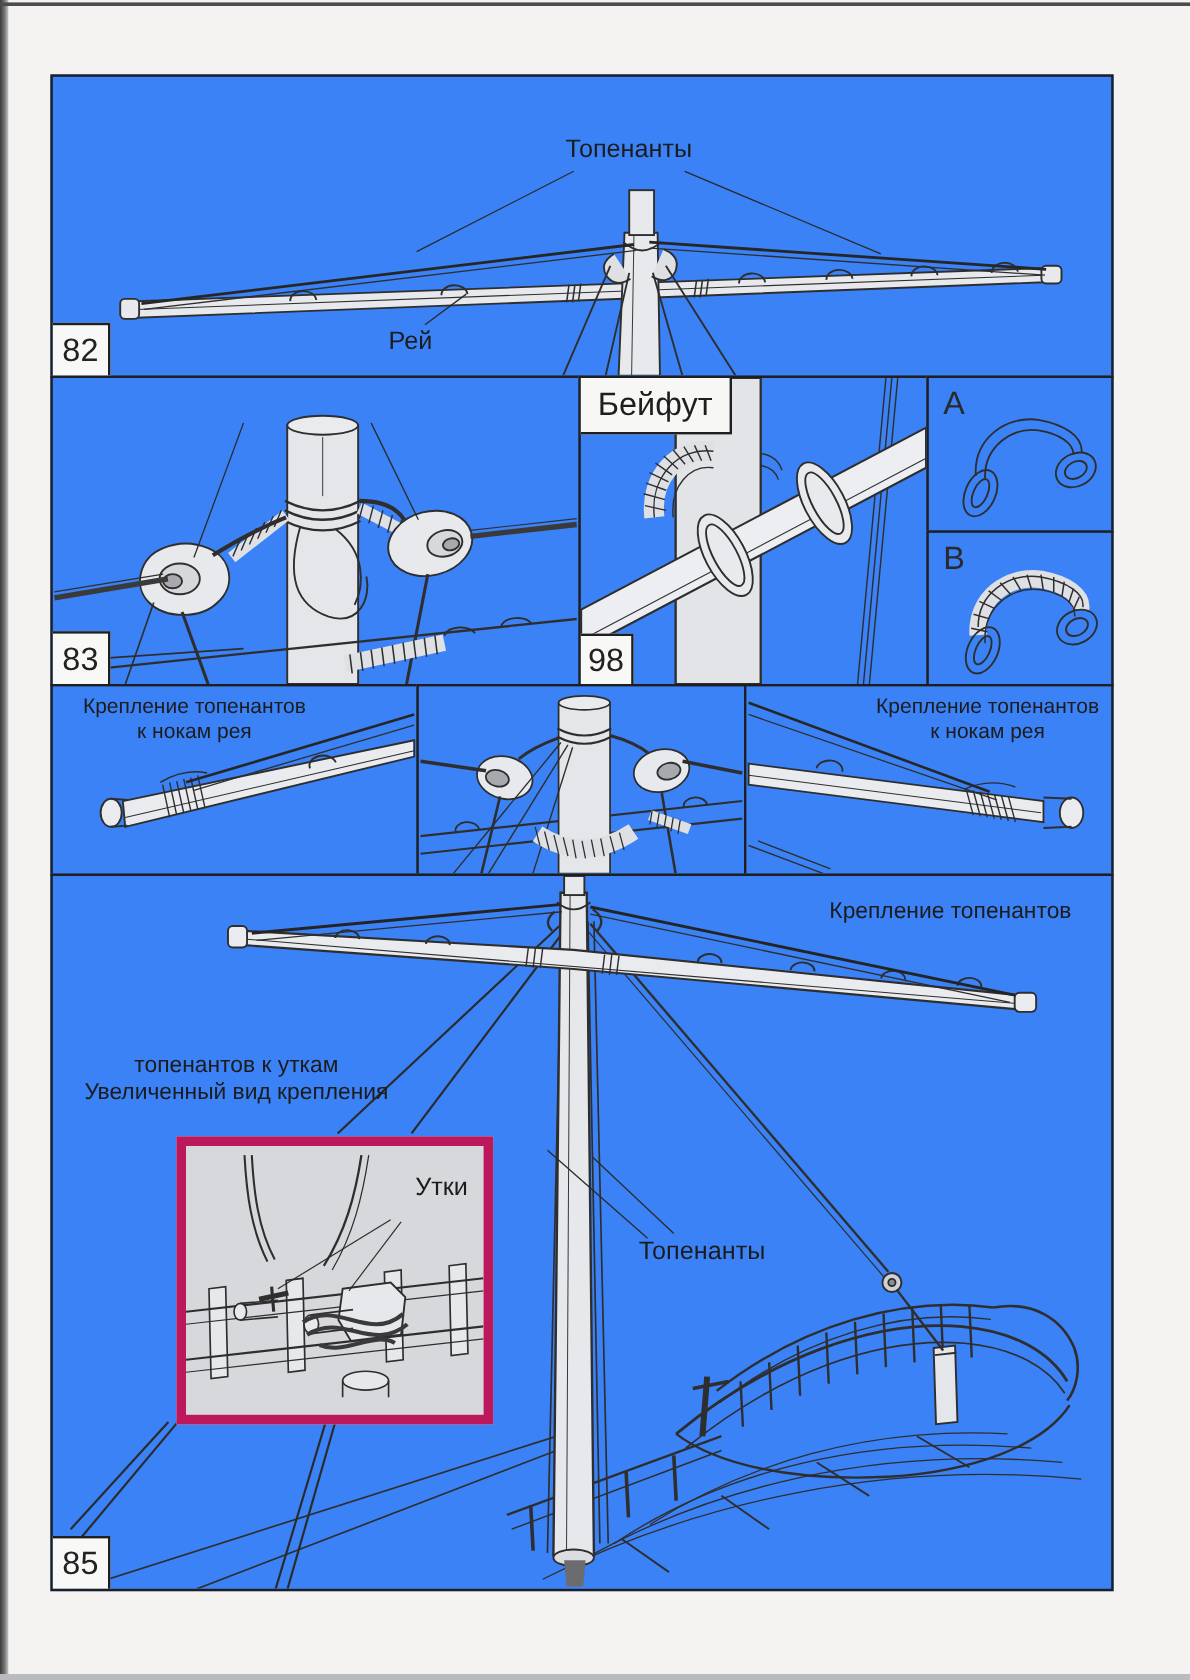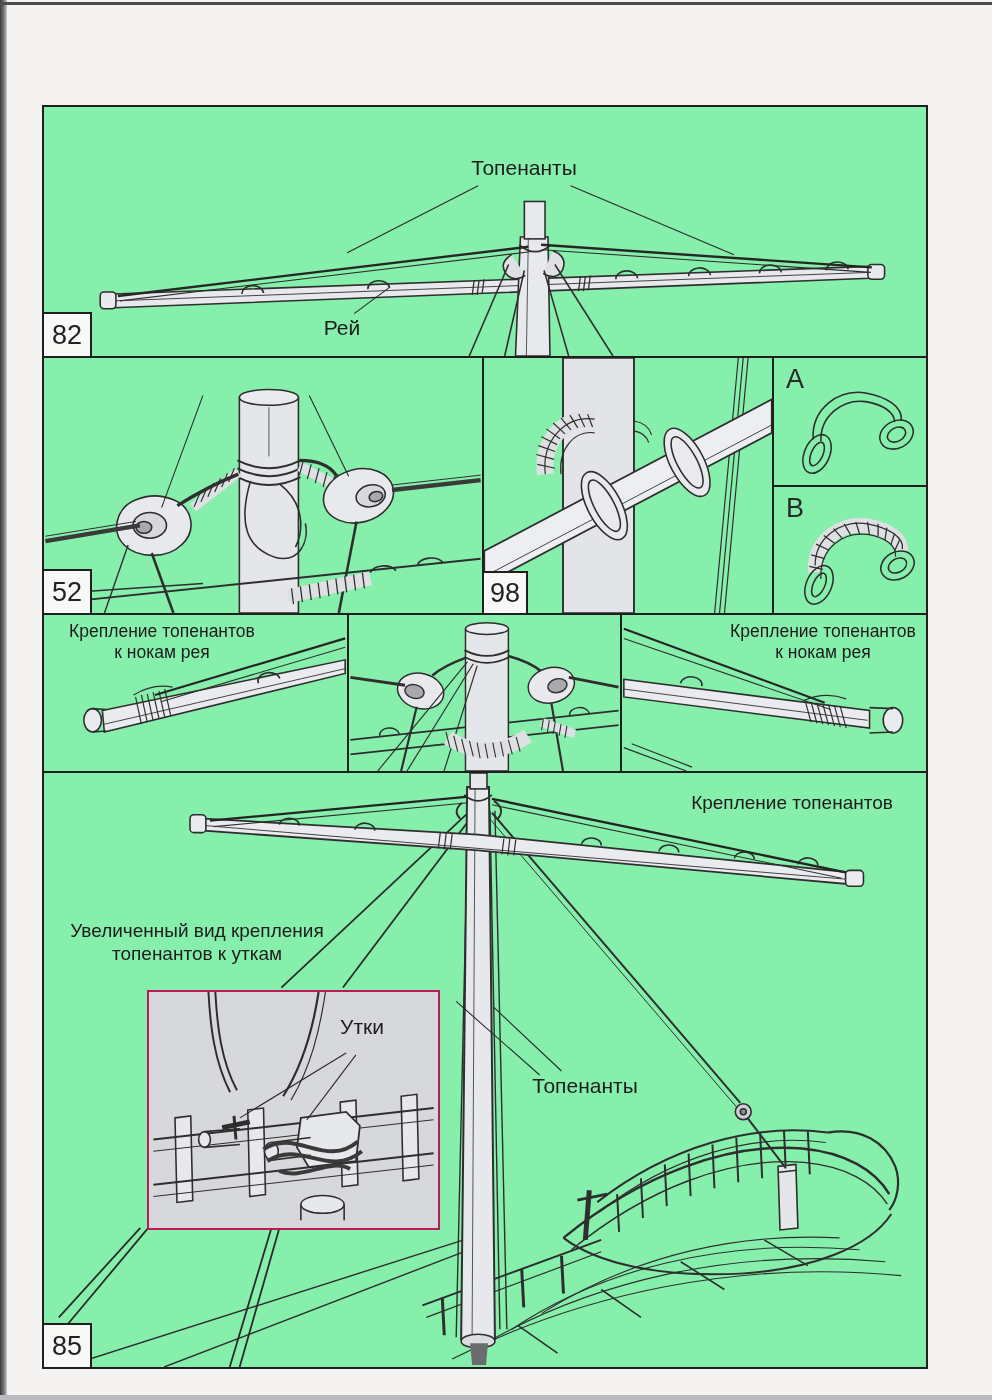--- a/index.html
+++ b/index.html
@@ -3,35 +3,35 @@
 <meta charset="utf-8">
 <style>
   * { margin:0; padding:0; box-sizing:border-box; }
   html,body { width:992px; }
   body { background:#e9e9e9; font-family:"Liberation Sans", sans-serif; }
   .page { position:relative; width:992px; height:1400px; background:#f4f3f1; overflow:hidden; color:#1e1e1e; }
   .scan-left { position:absolute; left:0; top:0; width:7px; height:1400px;
                background:linear-gradient(90deg,#3a3a3a 0%,#7c7c7e 60%,#c9c9cb 100%); }
   .scan-top  { position:absolute; left:0; top:2px; width:992px; height:3px; background:#4c4c4e; }
   .scan-bottom { position:absolute; left:0; bottom:0; width:992px; height:5px; background:#babbbf; }
-  .panel { position:absolute; background:#86efac; border:2px solid #1f1f1f; overflow:hidden;margin-top:43px; }
+  .panel { position:absolute; background:#3b82f6; border:2px solid #1f1f1f; overflow:hidden; }
   .panel > svg { position:absolute; left:0; top:0; width:100%; height:100%; }
   .fig-num { position:absolute; left:-2px; bottom:-2px; width:50px; height:46px; background:#f8f8f6;
              border:2px solid #1f1f1f; display:flex; align-items:center; justify-content:center;
              font-size:27px; color:#222; z-index:5; }
   .cap { position:absolute; text-align:center; line-height:1.22; color:#1c1c1c; z-index:4; }
   .cap.big { font-size:21px; }
   .cap.mid { font-size:19px; }
   .cap.small { font-size:17.5px; }
   .titlebox { position:absolute; left:-2px; top:-2px; width:128px; height:49px; background:#f7f7f5;
               border:2px solid #1f1f1f; display:flex; align-items:center; justify-content:center;
               font-size:27px; z-index:5; }
   .detail-letter { position:absolute; left:12px; top:6px; font-size:27px; color:#2a2a2a; z-index:4; }
-  .inset { position:absolute; left:103px; top:217px; width:293px; height:240px;
-           background:#d7d8dc; border:2px solid #be185d; z-index:3; overflow:hidden; }
+  .inset { position:absolute; left:103px; top:217px; width:264px; height:240px;
+           background:#d7d8dc; border:8px solid #be185d; z-index:3; overflow:hidden; }
   .inset > svg { position:absolute; left:0; top:0; width:100%; height:100%; }
 </style>
 </head>
 <body>
 
 <div class="page">
   <div class="scan-left"></div>
   <div class="scan-top"></div>
   <div class="scan-bottom"></div>
 
@@ -164,21 +164,21 @@
             <line x1="313" y1="220" x2="315" y2="236"></line>
           <line x1="322" y1="218" x2="324" y2="234"></line>
         </g>
 
         <g stroke-width="1.1" stroke="#2a2a2a">
           <line x1="160" y1="38" x2="118" y2="152"></line>
           <line x1="268" y1="38" x2="308" y2="120"></line>
         </g>
       </g>
     </svg>
-    <div class="fig-num">52</div>
+    <div class="fig-num">83</div>
   </section>
 
   <section class="panel" style="left:482px; top:313px; width:292px; height:259px;">
     <svg viewBox="0 0 292 259">
       <g stroke="#2e2e2e" fill="none" stroke-width="1.6">
 
         <polygon points="80,0 152,0 152,259 80,259" fill="#e3e4e8"></polygon>
         <line x1="80" y1="0" x2="80" y2="259"></line>
           <line x1="152" y1="0" x2="152" y2="259"></line>
 
@@ -212,20 +212,23 @@
         <g transform="rotate(62 122 150)">
           <ellipse cx="122" cy="150" rx="38" ry="17" fill="#e9eaed"></ellipse>
           <ellipse cx="122" cy="150" rx="29" ry="10"></ellipse>
         </g>
         <g transform="rotate(62 206 106)">
           <ellipse cx="206" cy="106" rx="38" ry="17" fill="#e9eaed"></ellipse>
           <ellipse cx="206" cy="106" rx="29" ry="10"></ellipse>
         </g>
       </g>
     </svg>
+    <div class="titlebox">
+      <span>Бейфут</span>
+    </div>
     <div class="fig-num" style="width:46px; height:44px;">98</div>
   </section>
 
   <section class="panel" style="left:772px; top:313px; width:156px; height:131px;">
     <svg viewBox="0 0 156 131">
       <g stroke="#2e2e2e" fill="none" stroke-width="1.6">
         <path d="M40,84 C38,52 66,32 94,36 C116,40 132,50 131,64"></path>
         <path d="M48,86 C47,60 70,42 94,45 C112,48 124,56 124,66"></path>
         <g transform="rotate(24 44 99)">
           <ellipse cx="44" cy="99" rx="13" ry="21"></ellipse>
@@ -492,22 +495,22 @@
           <line x1="520" y1="300" x2="452" y2="236"></line>
         </g>
       </g>
     </svg>
 
     <div class="cap mid" style="left:598px; top:18px; width:300px;">
       <span style="display:block">Крепление топенантов</span>
     </div>
 
     <div class="cap mid" style="left:8px; top:146px; width:290px;">
+      <span style="display:block">топенантов к уткам</span>
       <span style="display:block">Увеличенный вид крепления</span>
-      <span style="display:block">топенантов к уткам</span>
     </div>
 
     <div class="cap big" style="left:466px; top:300px; width:150px;">Топенанты</div>
 
     <div class="inset">
       <svg viewBox="0 0 285 240">
         <g stroke="#2e2e2e" fill="none" stroke-width="1.6">
           <path d="M56,0 C58,36 62,70 78,102" stroke-width="2"></path>
           <path d="M63,0 C65,36 69,70 85,100" stroke-width="2"></path>
           <path d="M168,0 C162,40 152,74 132,106" stroke-width="2.2"></path>

